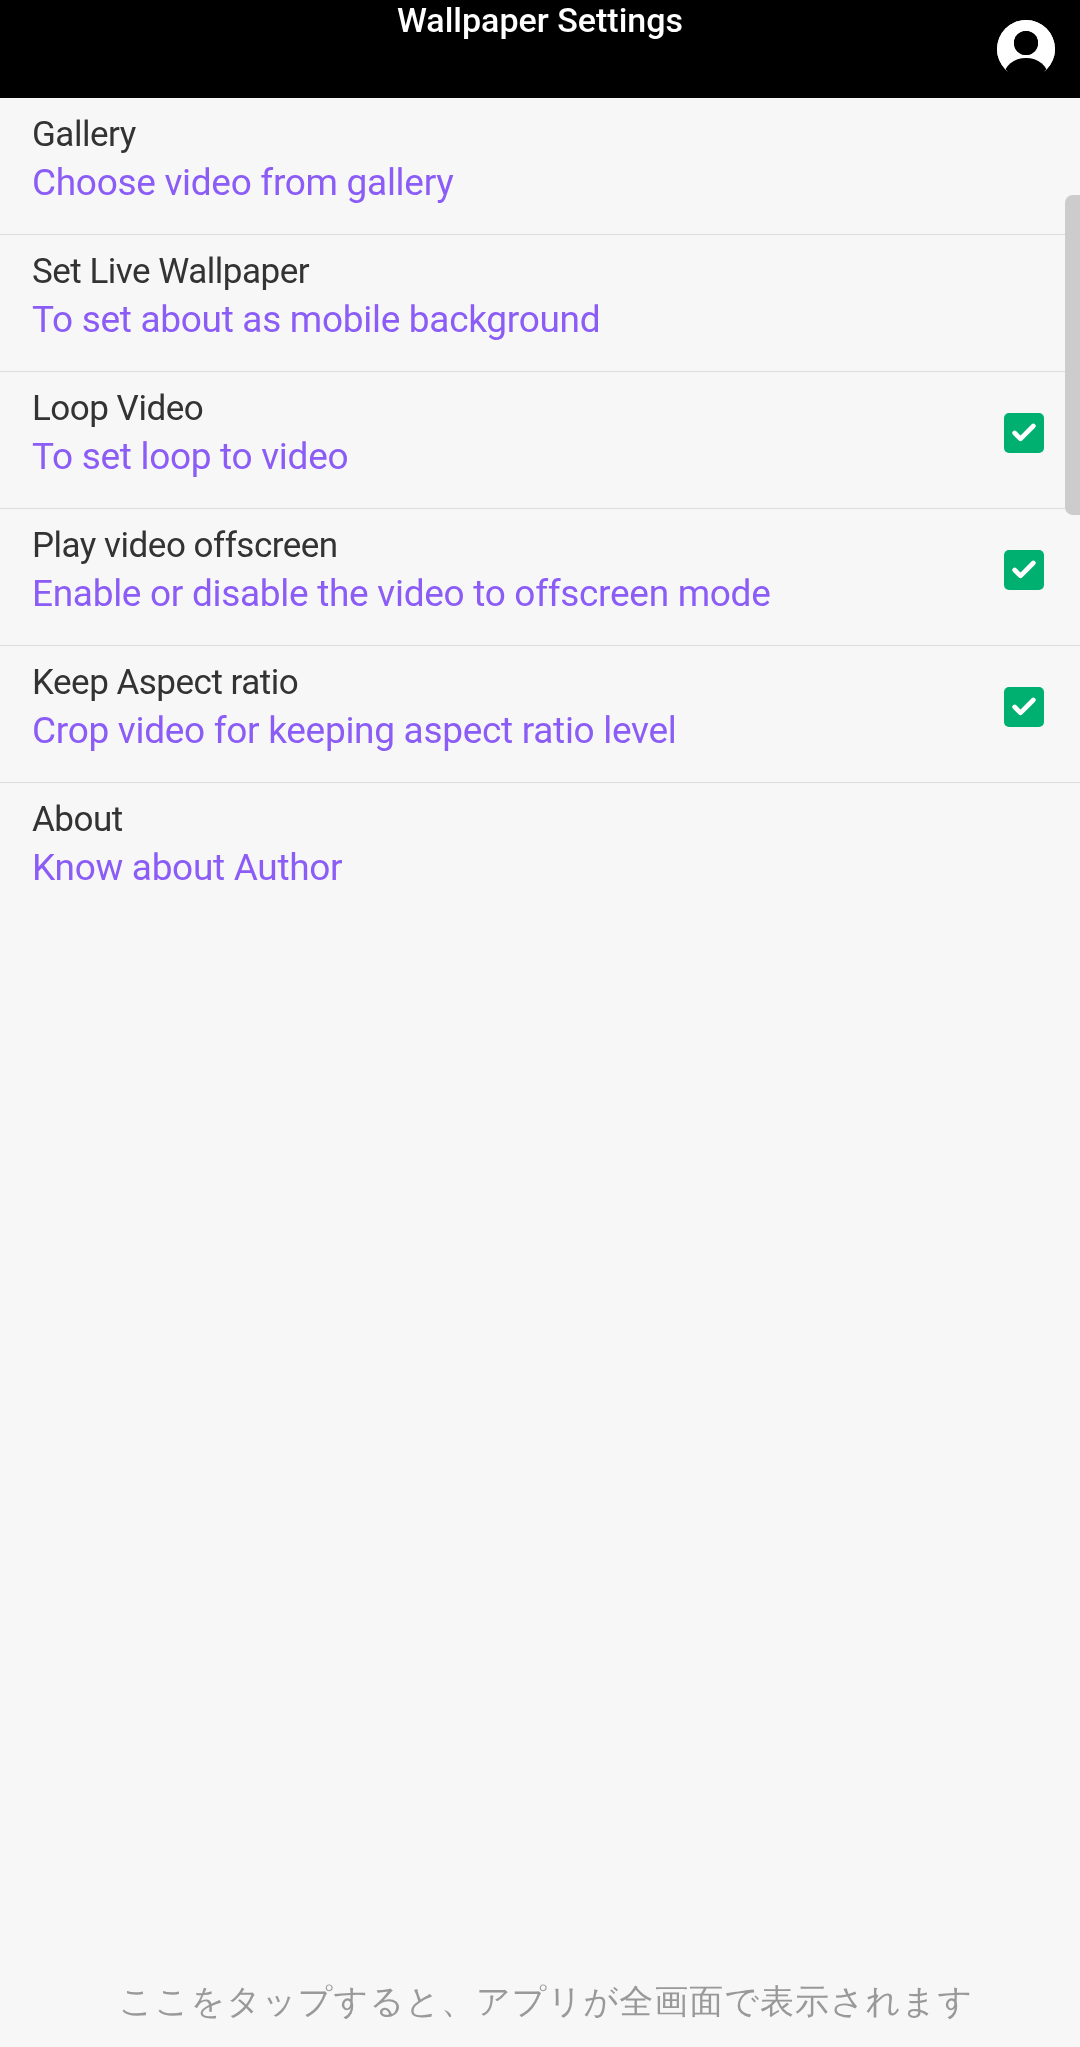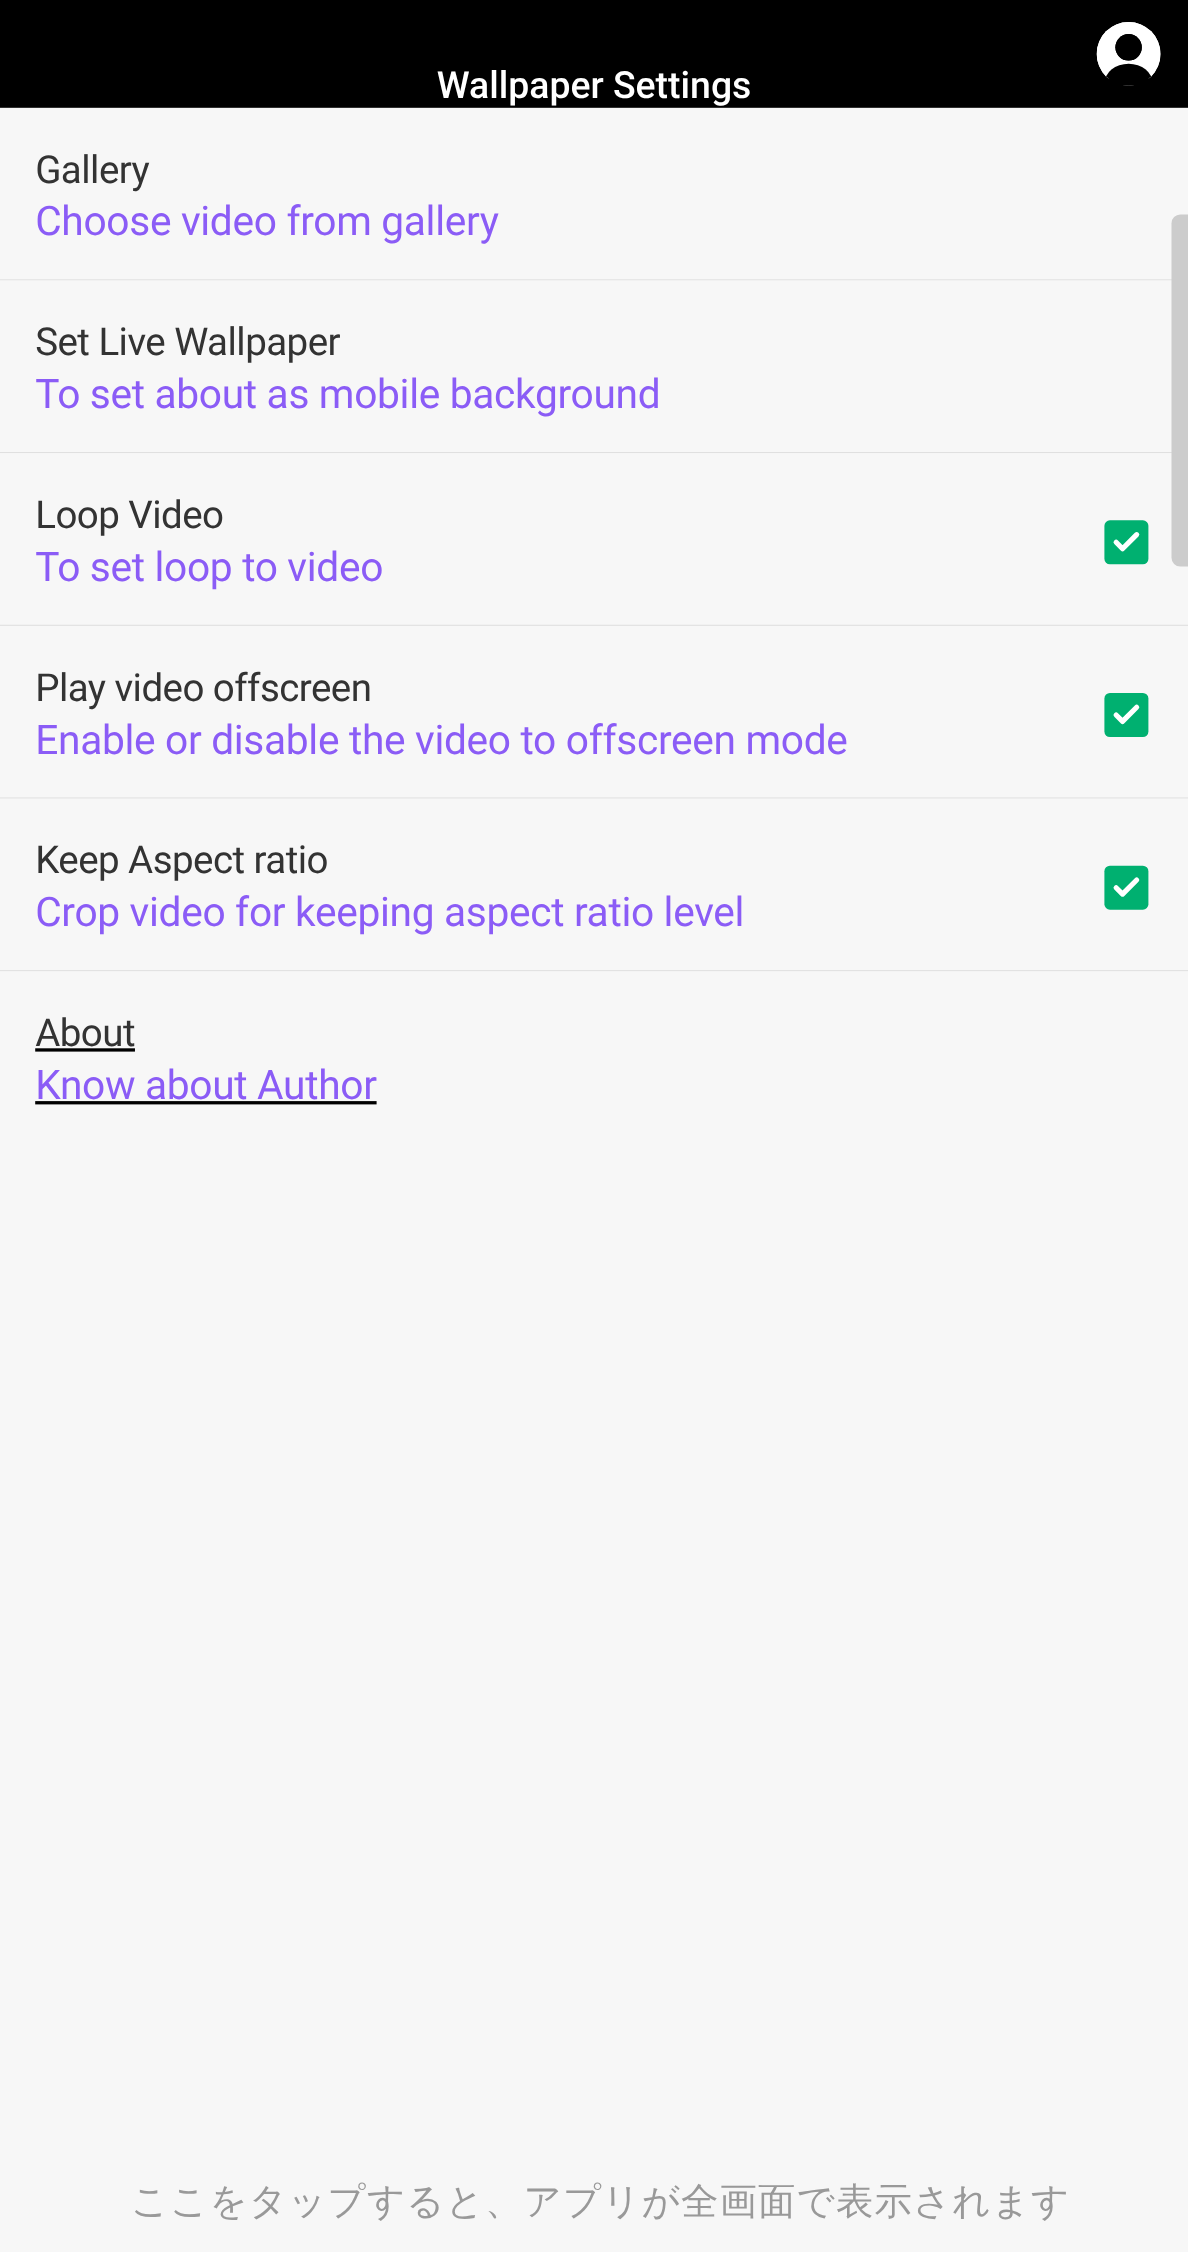--- a/index.html
+++ b/index.html
@@ -12,21 +12,21 @@
       background: #f7f7f7;
       width: 1080px;
       height: 2047px;
       overflow: hidden;
       position: relative;
     }
     .header {
       background: #000;
       height: 98px;
       display: flex;
-      align-items: flex-end;
+      align-items: flex-start;
       justify-content: center;
       position: relative;
     }
     .header-title {
       color: #fff;
       font-size: 34px;
       font-weight: 500;
     }
     .profile-icon {
       position: absolute;
@@ -43,29 +43,28 @@
     }
     .profile-icon svg {
       width: 58px;
       height: 58px;
     }
     .content {
       background: #f7f7f7;
     }
     .list-item {
       background: #f7f7f7;
-      padding: 36px 32px 30px 32px;
+      padding: 16px 32px 30px 32px;
       border-bottom: 1px solid #ddd;
       display: flex;
       align-items: center;
       justify-content: space-between;
     }
     .list-item.no-border {
       border-bottom: none;
-      text-decoration: underline;
     }
     .item-text {
       flex: 1;
     }
     .item-title {
       font-size: 35px;
       color: #333;
       font-weight: 400;
       margin-bottom: 6px;
       letter-spacing: -0.5px;

